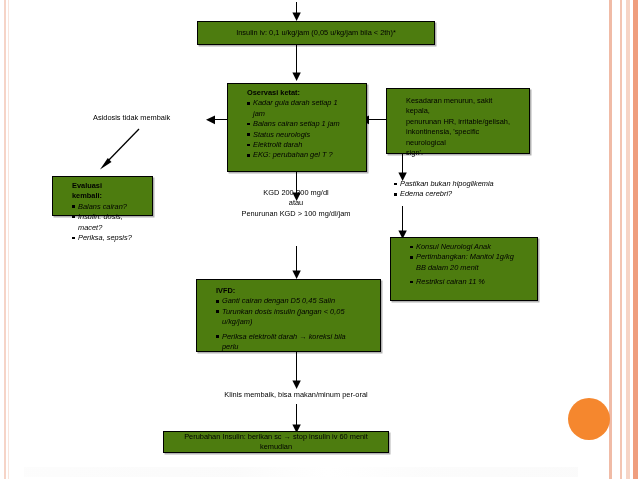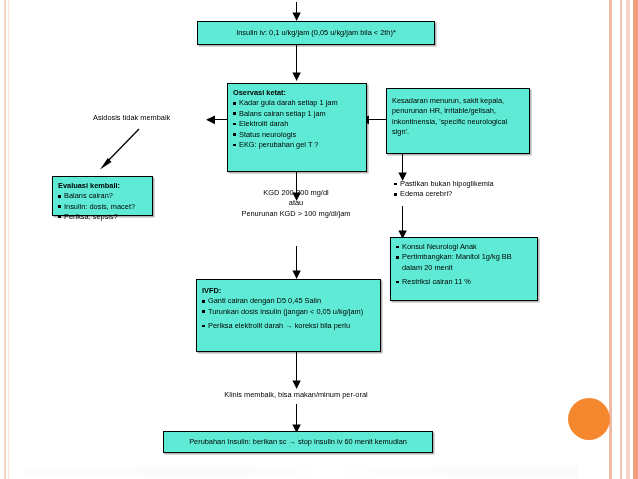--- a/index.html
+++ b/index.html
@@ -27,32 +27,32 @@
     position:absolute;left:24px;right:60px;bottom:2px;height:10px;
     background:linear-gradient(90deg,#fcfcfc 0%,#fafafa 38%,#ffffff 55%,#fbfbfb 72%,#fafafa 100%);
     opacity:.9;
   }
   
   #chart{position:absolute;left:0;top:0;width:638px;height:479px;}
   .node{
     position:absolute;
     box-sizing:border-box;
     border:1px solid #000;
-    background:#5eead4;
+    background:#4d7c0f;
     font-size:7.4px;
     line-height:10.4px;
     color:#000;
-    padding:4px 5px;
+    padding:4px 19px;
     box-shadow:1.5px 1.5px 0 rgba(0,0,0,.30);
   }
   .node.plain{border:none;background:transparent;box-shadow:none;padding:0;}
   .node.center{text-align:center;}
   .ttl{display:block;font-weight:bold;}
   ul.bl{list-style:none;margin:0;padding:0;}
-  ul.bl li{position:relative;padding-left:6px;}
+  ul.bl li{position:relative;padding-left:6px;font-style:italic;}
   ul.bl li:before{
     content:"";position:absolute;left:0;top:3.6px;
     width:2.6px;height:2.6px;background:#000;
   }
   .line{position:absolute;background:#000;}
   .vline{width:1.3px;}
   .hline{height:1.3px;}
   svg.arrowhead{position:absolute;overflow:visible;}
   .txtline{display:block;}
 </style>
@@ -129,22 +129,22 @@
 
     <div class="node center" style="left:197px;top:21px;width:238px;height:24px;display:flex;align-items:center;justify-content:center;">
       <span class="txtline">Insulin iv: 0,1 u/kg/jam (0,05 u/kg/jam bila &lt; 2th)*</span>
     </div>
 
     <div class="node" style="left:227px;top:83px;width:140px;height:89px;">
       <span class="ttl">Oservasi ketat:</span>
       <ul class="bl">
         <li>Kadar gula darah setiap 1 jam</li>
         <li>Balans cairan setiap 1 jam</li>
+        <li>Status neurologis</li>
         <li>Elektrolit darah</li>
-        <li>Status neurologis</li>
         <li>EKG: perubahan gel T ?</li>
       </ul>
     </div>
 
     <div class="node plain" style="left:93px;top:113px;width:116px;height:12px;">
       <span class="txtline">Asidosis tidak membaik</span>
     </div>
 
     <div class="node" style="left:386px;top:88px;width:144px;height:66px;padding-top:7px;">
       <span class="txtline">Kesadaran menurun, sakit kepala,</span>
@@ -189,18 +189,18 @@
         <li>Ganti cairan dengan D5 0,45 Salin</li>
         <li>Turunkan dosis insulin (jangan  &lt; 0,05 u/kg/jam)</li>
         <li style="margin-top:4px;">Periksa elektrolit darah → koreksi bila perlu</li>
       </ul>
     </div>
 
     <div class="node plain center" style="left:196px;top:390px;width:200px;height:12px;">
       <span class="txtline">Klinis membaik, bisa makan/minum per-oral</span>
     </div>
 
-    <div class="node center" style="left:163px;top:431px;width:270px;height:22px;display:flex;align-items:center;justify-content:center;">
+    <div class="node center" style="left:163px;top:431px;width:226px;height:22px;display:flex;align-items:center;justify-content:center;">
       <span class="txtline">Perubahan Insulin: berikan sc → stop insulin iv 60 menit kemudian</span>
     </div>
 
   </div>
 </div>
 
 </body></html>

